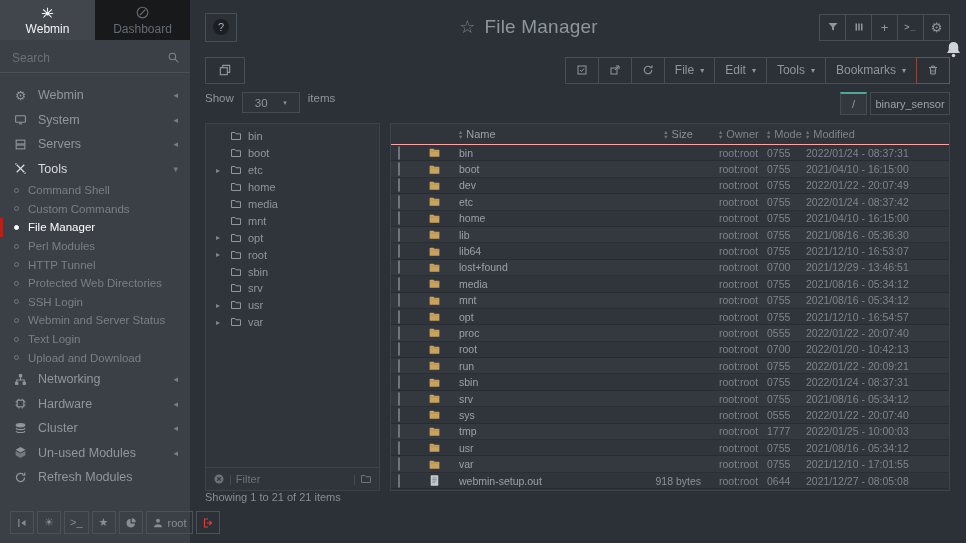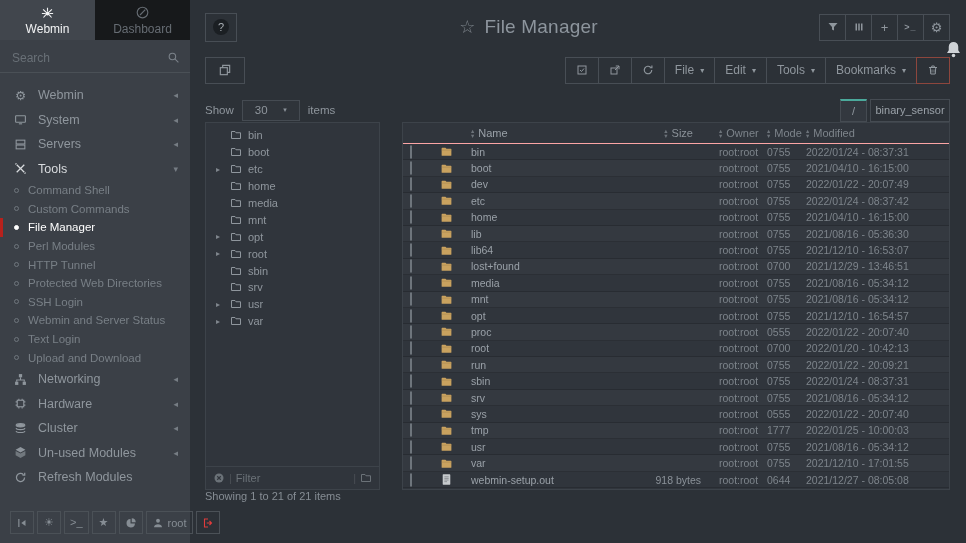--- a/index.html
+++ b/index.html
@@ -59,28 +59,28 @@
   .copy-btn svg { width:14px; height:14px; }
   .tspacer { flex:1; }
   .tgroup { display:flex; }
   .tgroup .hbtn { margin-left:-1px; padding:0 10px; font-size:12px; gap:6px; }
   .tgroup .hbtn svg { width:12px; height:12px; }
   .tgroup .caret { font-size:8px; color:#8f969d; }
   .trash-btn { border-color:#8d463d !important; color:#9aa1a8; }
 
   .total-line { margin-top:9px; font-size:11px; color:#868d94; }
 
-  .ctl-row { display:flex; align-items:center; margin-top:14px; height:24px; font-size:11.5px; color:#8f969d; }
+  .ctl-row { display:flex; margin-top:8px; height:24px; font-size:11.5px; color:#8f969d; }
   .show-sel { display:flex; align-items:center; justify-content:space-between; width:58px; height:21px; border:1px solid #454b52; margin:0 8px; padding:0 12px; cursor:pointer; background:#2f343a; }
   .show-sel .caret { font-size:7px; color:#8a9198; }
   .ctl-spacer { flex:1; }
   .root-btn { width:27px; height:23px; border:1px solid #454b52; border-top:2px solid #4ba99b; background:#33383f; display:flex; align-items:center; justify-content:center; font-size:11px; cursor:pointer; }
   .path-box { width:80px; height:23px; border:1px solid #454b52; margin-left:3px; background:transparent; color:#9aa1a8; font-size:11px; text-align:center; font-family:"Liberation Sans",sans-serif; outline:none; }
 
-  .panels { display:flex; gap:22px; height:368px; }
+  .panels { display:flex; gap:10px; margin-top:7px; height:368px; }
   .tree-panel { width:175px; flex:0 0 175px; background:#30353c; border:1px solid #3d434a; display:flex; flex-direction:column; }
   .tree-list { flex:1; padding-top:4px; overflow:hidden; }
   .tree-row { display:flex; align-items:center; height:16.9px; padding-left:10px; font-size:11px; color:#8f969d; cursor:pointer; }
   .tree-row .arr { width:14px; font-size:8px; color:#80878e; }
   .tree-row .icon { margin-right:6px; display:inline-flex; }
   .tree-row .icon svg { width:12px; height:12px; color:#8f969d; }
   .filter-bar { height:23px; border-top:1px solid #3d434a; display:flex; align-items:center; padding:0 7px; gap:4px; }
   .filter-bar svg { width:12px; height:12px; color:#6b7278; }
   .filter-bar .sep { color:#4a5056; font-size:11px; }
   .filter-bar input { flex:1; min-width:0; background:transparent; border:none; outline:none; color:#9aa1a8; font-size:11px; font-family:"Liberation Sans",sans-serif; }

